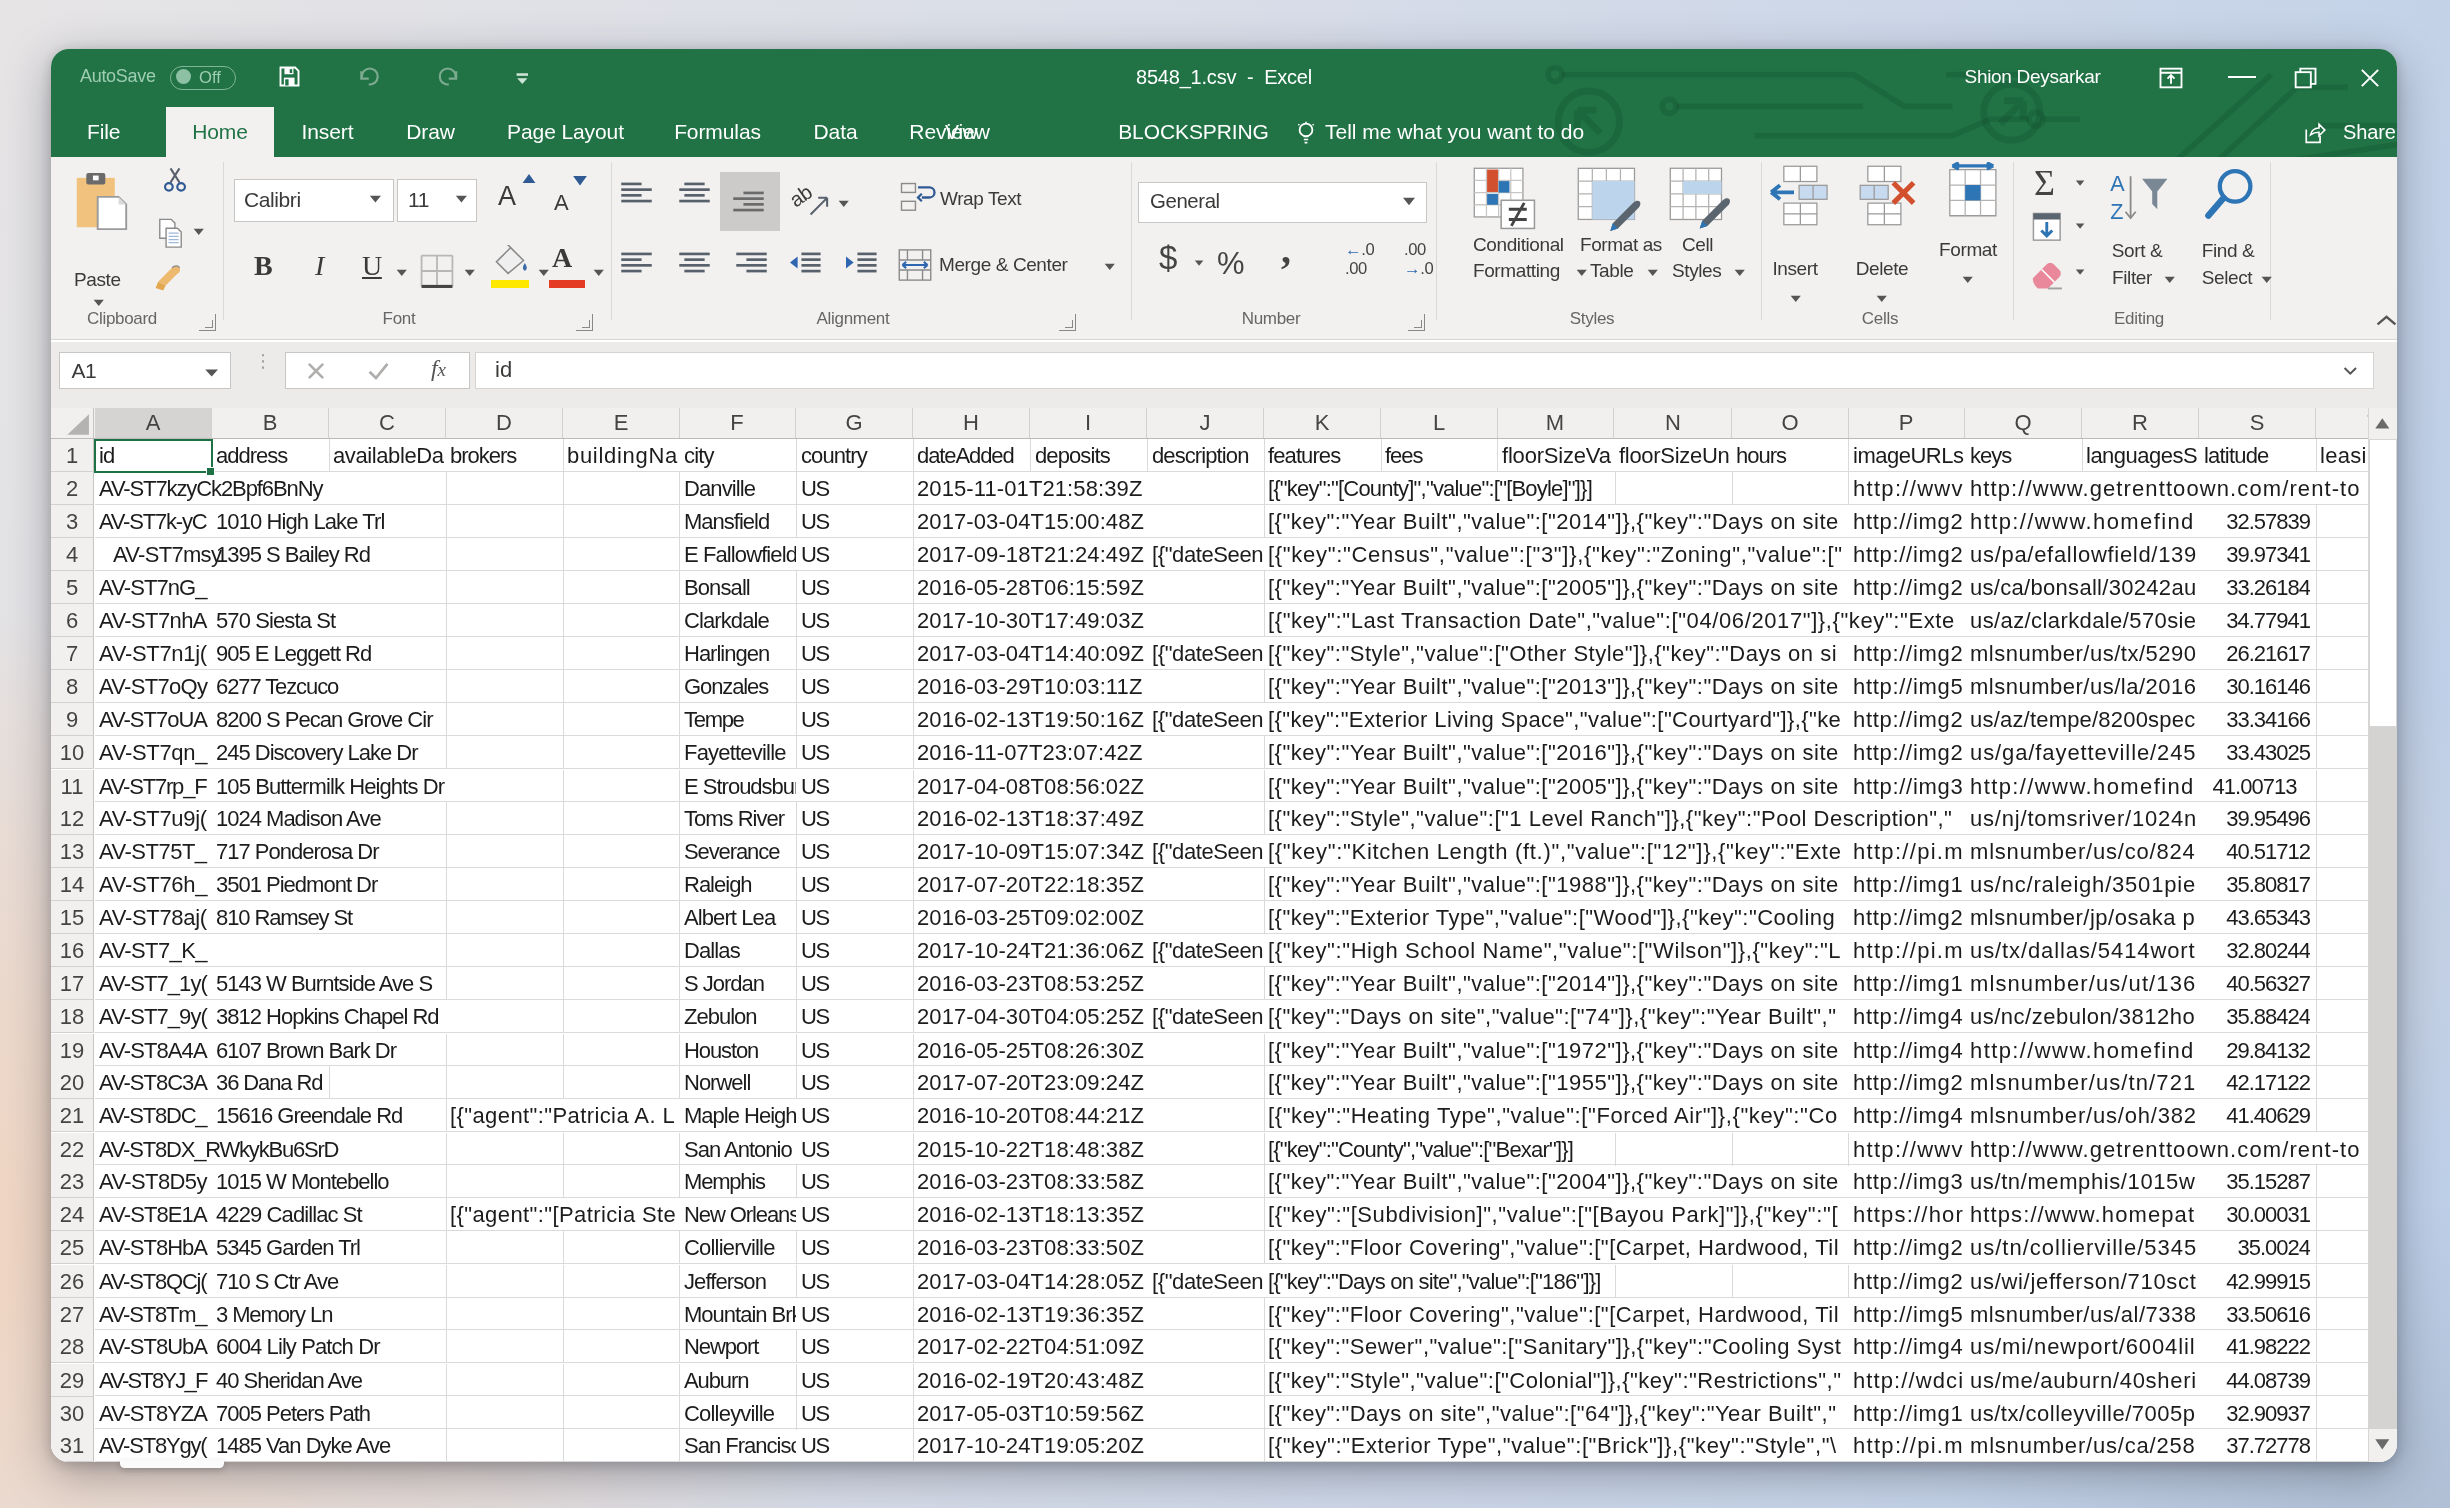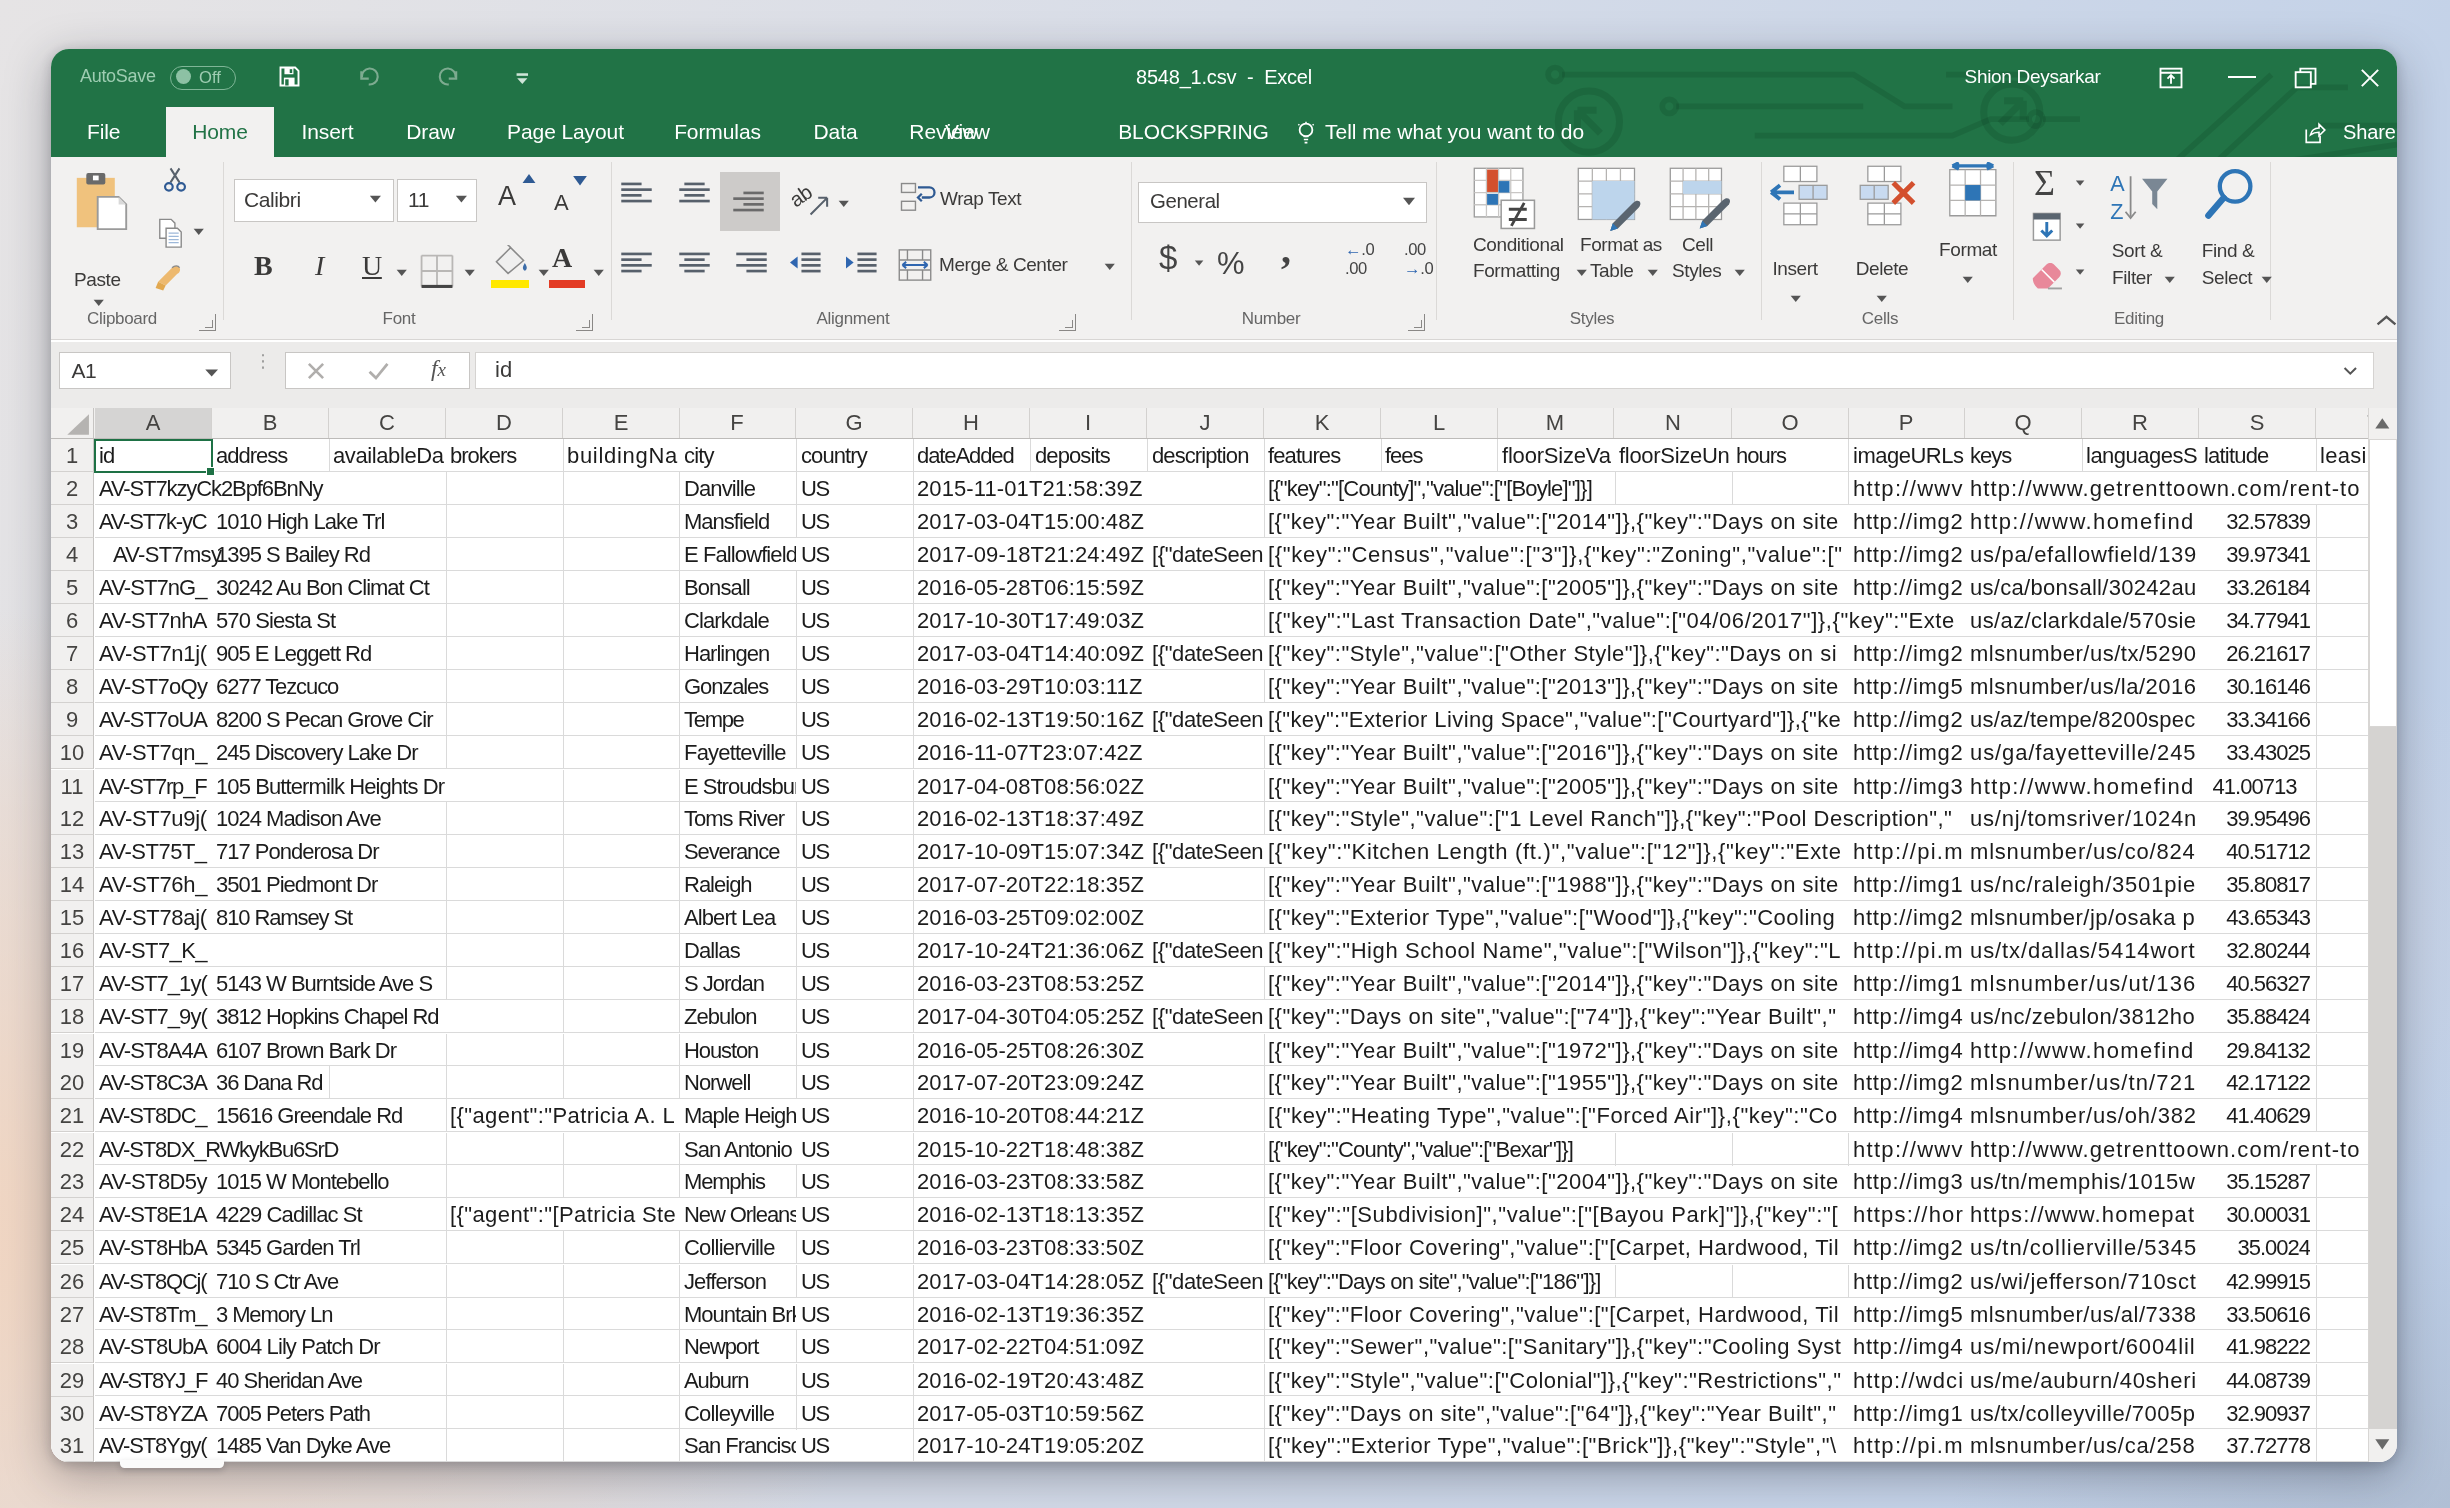--- a/index.html
+++ b/index.html
@@ -616,21 +616,20 @@
       <div class="ct" style="left:1919px;top:99px;width:229px;height:33px;letter-spacing:0.7px;">us/pa/efallowfield/139</div>
       <div class="ct" style="left:2148px;top:99px;width:111px;height:33px;letter-spacing:-1px;text-align:right;">39.97341</div>
       <div class="vl" style="left:395px;top:132px;height:33px"></div>
       <div class="vl" style="left:512px;top:132px;height:33px"></div>
       <div class="vl" style="left:628px;top:132px;height:33px"></div>
       <div class="vl" style="left:745px;top:132px;height:33px"></div>
       <div class="vl" style="left:862px;top:132px;height:33px"></div>
       <div class="vl" style="left:1213px;top:132px;height:33px"></div>
       <div class="vl" style="left:2265px;top:132px;height:33px"></div>
       <div class="ct" style="left:48px;top:132px;width:112px;height:33px;letter-spacing:-0.9px;">AV-ST7nG_</div>
-      <div class="ct" style="left:165px;top:132px;width:463px;height:33px;letter-spacing:-1px;">30242 Au Bon Climat Ct</div>
       <div class="ct" style="left:633px;top:132px;width:112px;height:33px;letter-spacing:-0.9px;">Bonsall</div>
       <div class="ct" style="left:750px;top:132px;width:112px;height:33px;letter-spacing:-1.4px;">US</div>
       <div class="ct" style="left:866px;top:132px;width:231px;height:33px;letter-spacing:0.1px;">2016-05-28T06:15:59Z</div>
       <div class="ct" style="left:1217px;top:132px;width:580px;height:33px;letter-spacing:0.5px;">[{"key":"Year Built","value":["2005"]},{"key":"Days on site</div>
       <div class="ct" style="left:1802px;top:132px;width:112px;height:33px;letter-spacing:0.7px;">http://img2</div>
       <div class="ct" style="left:1919px;top:132px;width:229px;height:33px;letter-spacing:0.3px;">us/ca/bonsall/30242au</div>
       <div class="ct" style="left:2148px;top:132px;width:111px;height:33px;letter-spacing:-1px;text-align:right;">33.26184</div>
       <div class="vl" style="left:395px;top:165px;height:33px"></div>
       <div class="vl" style="left:512px;top:165px;height:33px"></div>
       <div class="vl" style="left:628px;top:165px;height:33px"></div>

